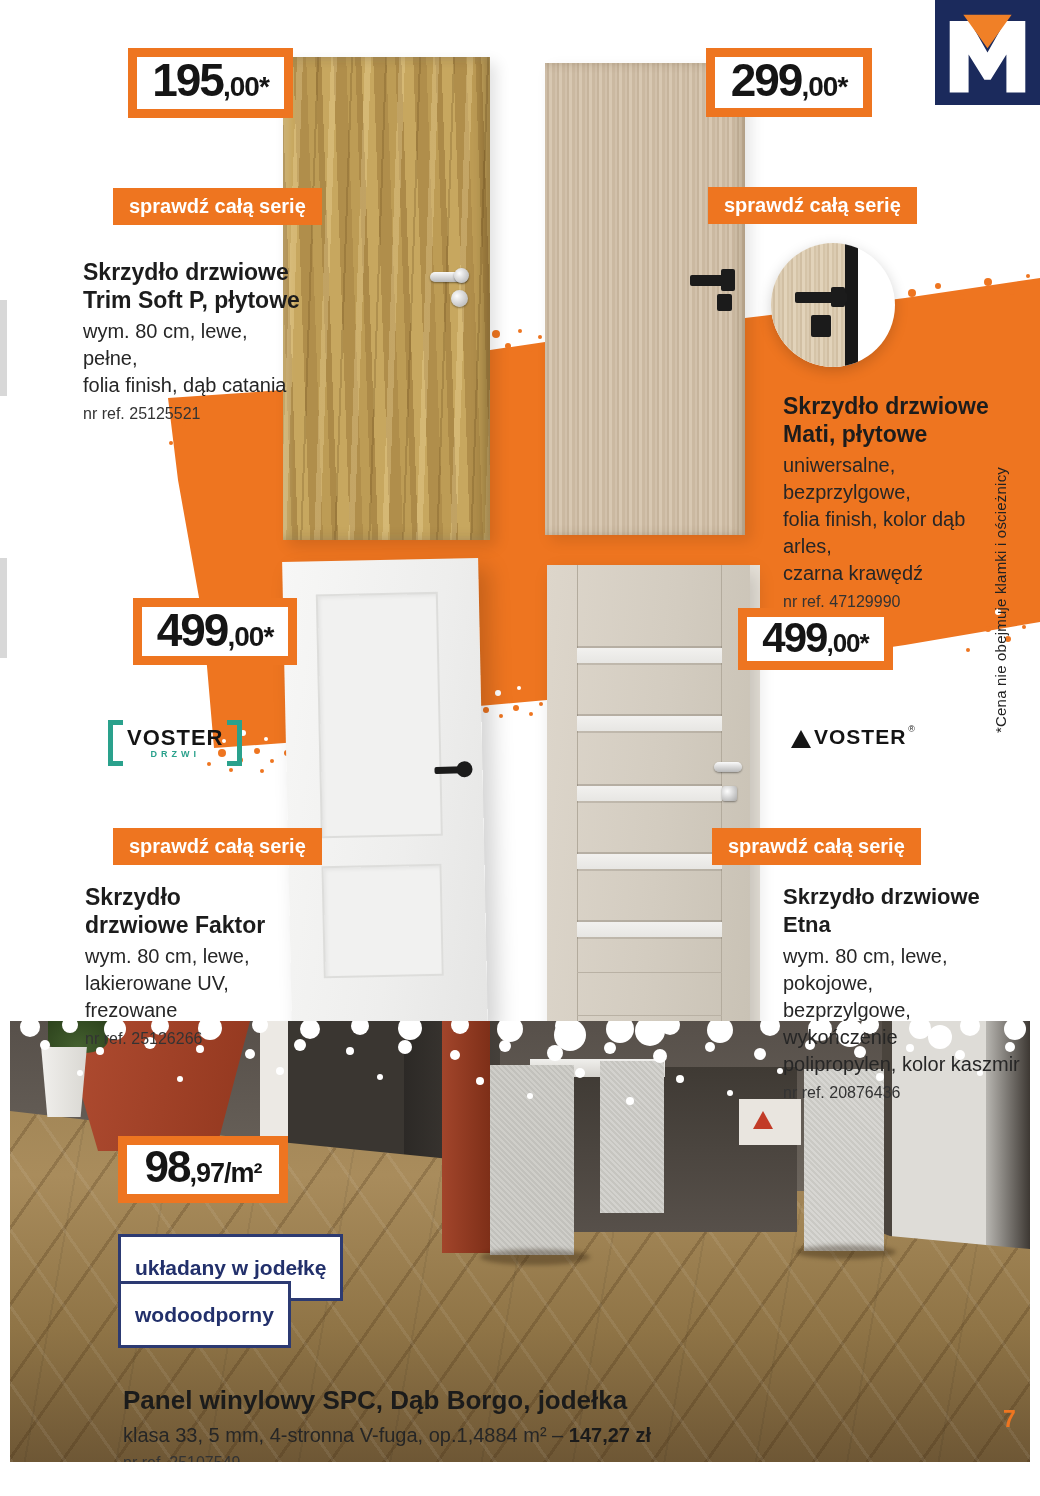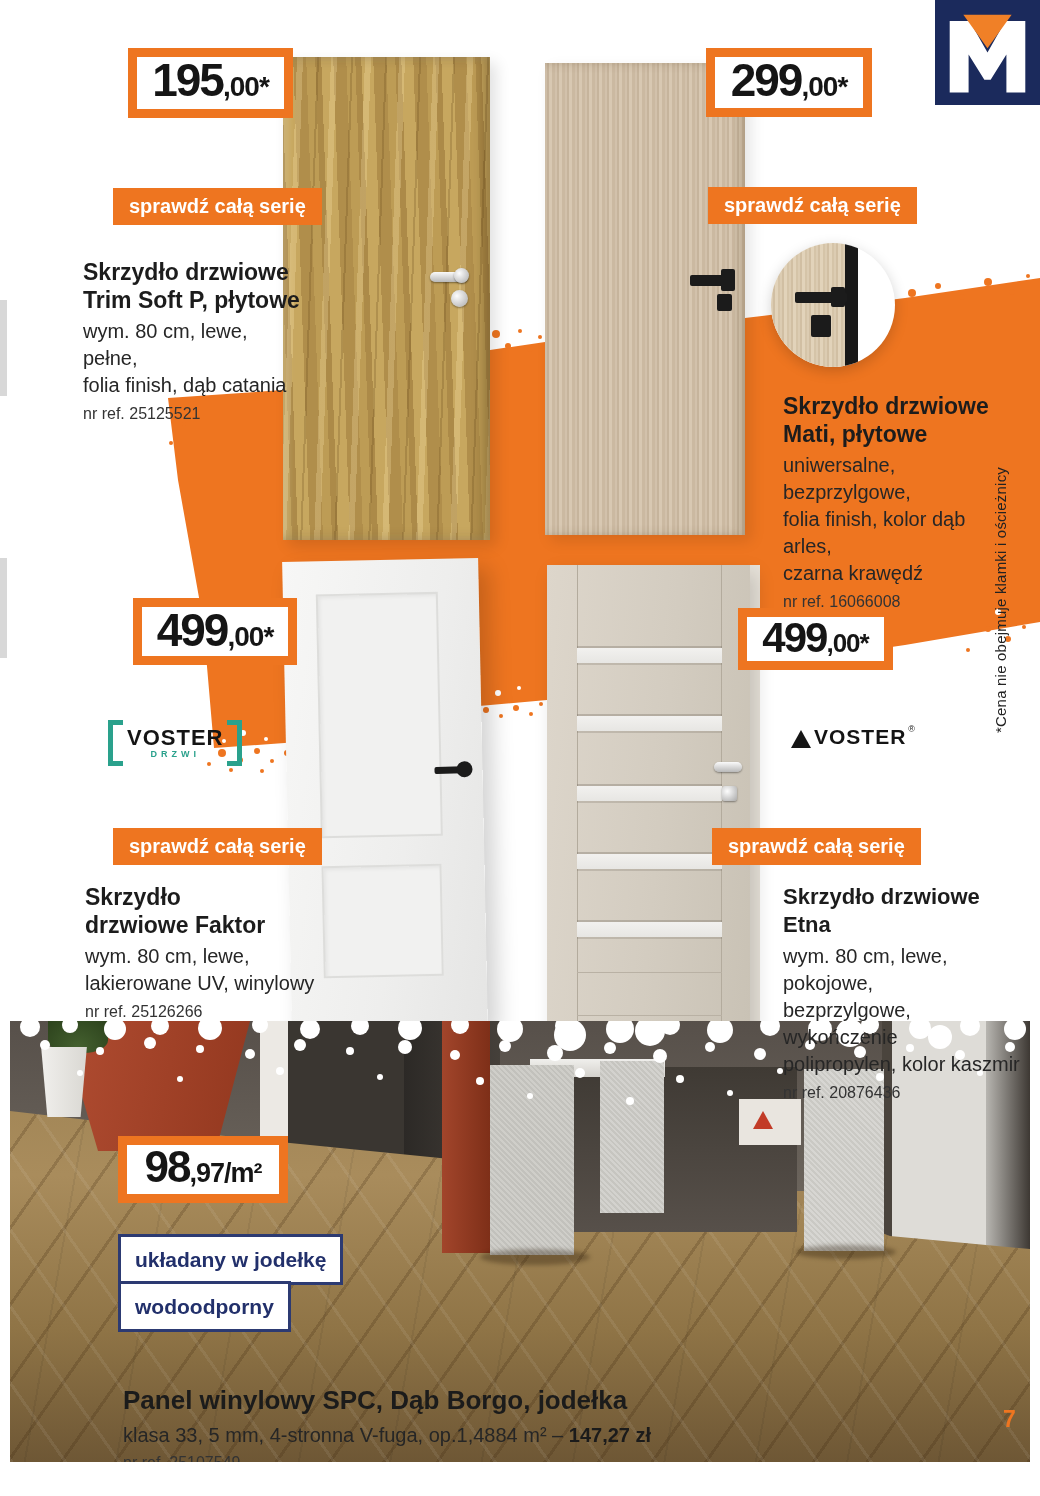--- a/index.html
+++ b/index.html
@@ -118,21 +118,21 @@
         background:repeating-linear-gradient(45deg,#cfcec9 0 2px,#c2c1bc 2px 4px),linear-gradient(90deg,#d6d5d1,#bebdb8);}
   .colB{left:590px;top:40px;width:64px;height:152px;
         background:repeating-linear-gradient(45deg,#d3d2ce 0 2px,#c6c5c0 2px 4px);}
   .colC{left:794px;top:48px;width:80px;height:182px;
         background:repeating-linear-gradient(45deg,#d7d6d2 0 2px,#cac9c4 2px 4px),linear-gradient(90deg,#dcdbd7,#c3c2bd);}
   .rightwall{left:872px;top:0;width:148px;height:232px;
         background:linear-gradient(90deg,#4a443d 0 10px,#dedcd7 10px 70%,#b9b7b2 70%,#3d3833);}
   .cshadow{background:rgba(40,25,8,.35);border-radius:50%;filter:blur(2px);}
 
   .badge{position:absolute;background:#fff;border:3px solid #2c3a72;color:#22306b;
-         font-weight:bold;font-size:21px;display:flex;align-items:center;padding:4px 14px;height:37px;}
+         font-weight:bold;font-size:21px;display:flex;align-items:center;padding:12px 14px;height:37px;}
   .paneltitle{font-weight:bold;font-size:26px;color:#1b1b1b;}
   .panelbody{font-size:20px;margin-top:8px;color:#262626;}
   .panelbody b{font-weight:bold;color:#1b1b1b;}
   .panelref{font-size:16px;margin-top:7px;color:#333;}
   .pagenum{position:absolute;font-weight:bold;font-size:23px;color:#ee7520;}
 </style>
 </head>
 <body>
 
 <div class="page">
@@ -246,21 +246,21 @@
   <div class="pinfo" style="left:783px;top:392px;width:225px;">
     <div class="ptitle">
       <span>Skrzydło drzwiowe</span>
       <span>Mati, płytowe</span>
     </div>
     <div class="pdesc">
       <span>uniwersalne, bezprzylgowe,</span>
       <span>folia finish, kolor dąb arles,</span>
       <span>czarna krawędź</span>
     </div>
-    <div class="pref">nr ref. 16066008</div>
+    <div class="pref">nr ref. 47129990</div>
   </div>
 
   <div class="pricebox" style="left:133px;top:598px;width:146px;height:49px;">
     <span class="main">499</span>
       <span class="dec">,00*</span>
   </div>
   <div class="porta">
     <span class="pbrk l"></span>
     <span class="ptxt">
       <span class="pmain">VOSTER</span>
@@ -277,21 +277,21 @@
     </div>
   </div>
   <div class="cta" style="left:113px;top:828px;">sprawdź całą serię</div>
   <div class="pinfo" style="left:85px;top:883px;width:230px;">
     <div class="ptitle">
       <span>Skrzydło</span>
       <span>drzwiowe Faktor</span>
     </div>
     <div class="pdesc">
       <span>wym. 80 cm, lewe,</span>
-      <span>lakierowane UV, winylowy</span>
+      <span>lakierowane UV, frezowane</span>
     </div>
     <div class="pref">nr ref. 25126266</div>
   </div>
 
   <div class="pricebox small" style="left:738px;top:608px;width:137px;height:44px;">
     <span class="main">499</span>
       <span class="dec">,00*</span>
   </div>
   <div class="voster">
     <span class="vtri"></span>

